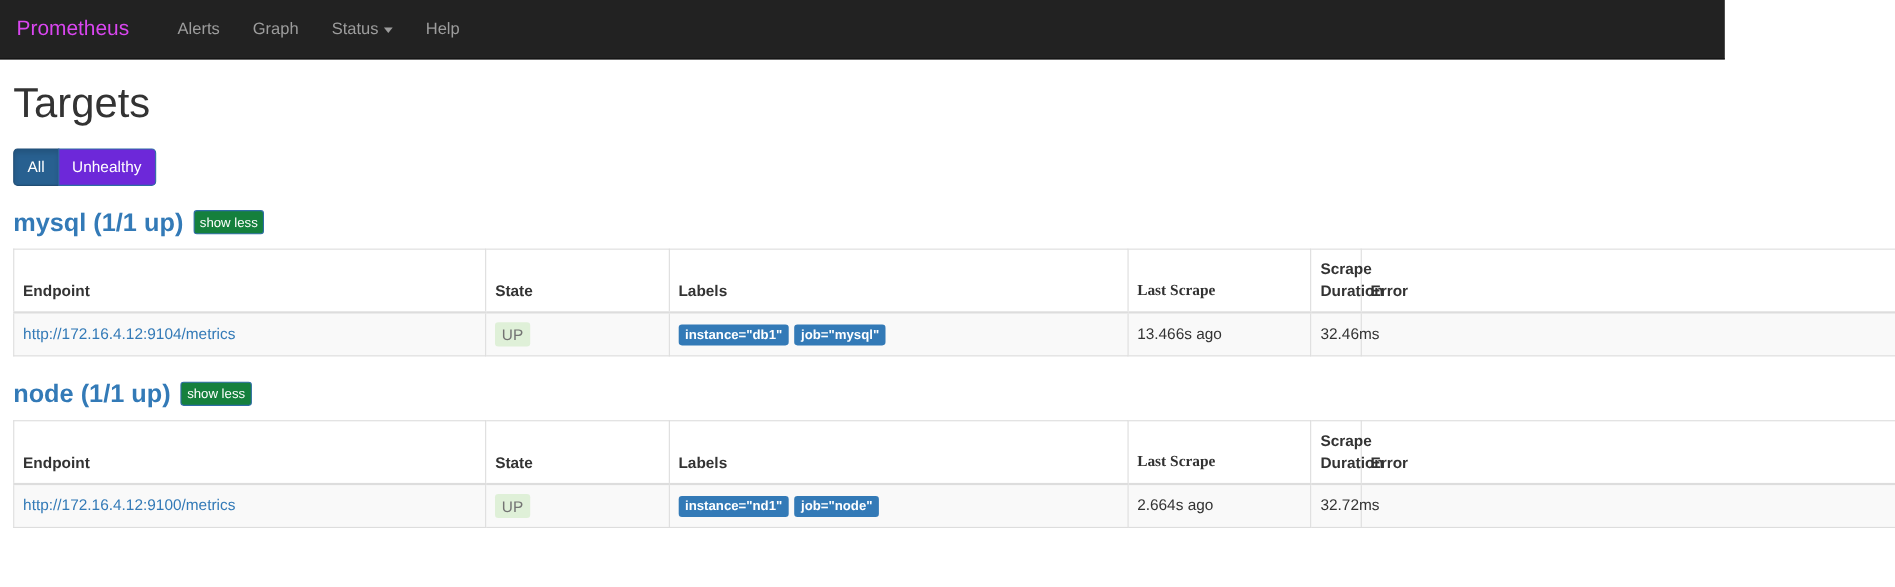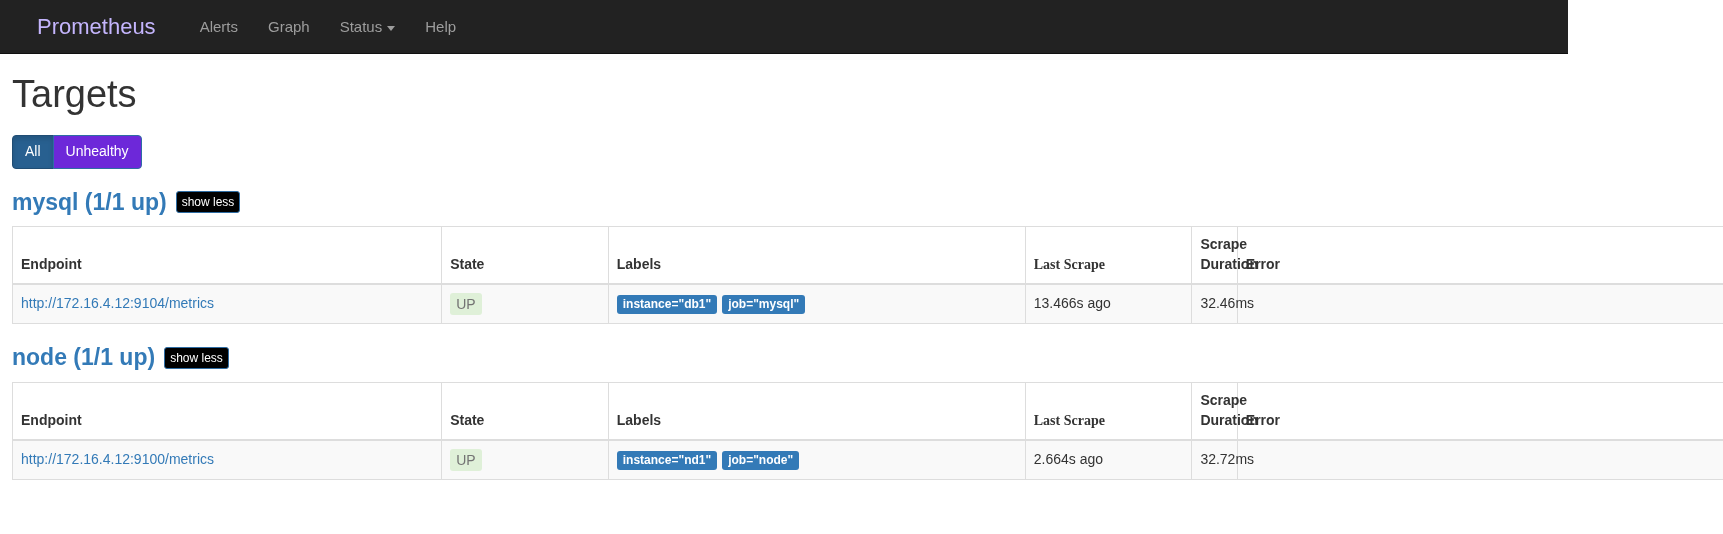--- a/index.html
+++ b/index.html
@@ -17,28 +17,27 @@
   .navbar {
     height: 54px;
     background: #222222;
     display: flex;
     align-items: center;
     width: 1568px;
     padding-left: 10px;
     border-bottom: 1px solid #101010;
   }
   .navbar-brand {
-    color: #c4b5fd;
-    font-size: 22px;
+    color: #d946ef;
+    font-size: 19px;
     line-height: 1;
     padding: 0 15px 0 5px;
     text-decoration: none;
     cursor: pointer;
     white-space: nowrap;
-    margin-left: 22px;
   }
   .nav-links {
     display: flex;
     align-items: center;
     margin-left: 14px;
   }
   .nav-link {
     color: #9d9d9d;
     font-size: 15px;
     line-height: 1;
@@ -106,21 +105,21 @@
     line-height: 1.2;
   }
   .job-heading .job-name { cursor: pointer; }
   .btn-xs {
     font-size: 12px;
     line-height: 1.5;
     padding: 1px 5px;
     margin-left: 9px;
     border-radius: 3px;
     border: 1px solid #2e6da4;
-    background: #000000;
+    background: #15803d;
     color: #ffffff;
     cursor: pointer;
     font-family: "Liberation Sans", sans-serif;
     font-weight: normal;
     white-space: nowrap;
   }
 
   
   table.targets {
     width: 1760px;

